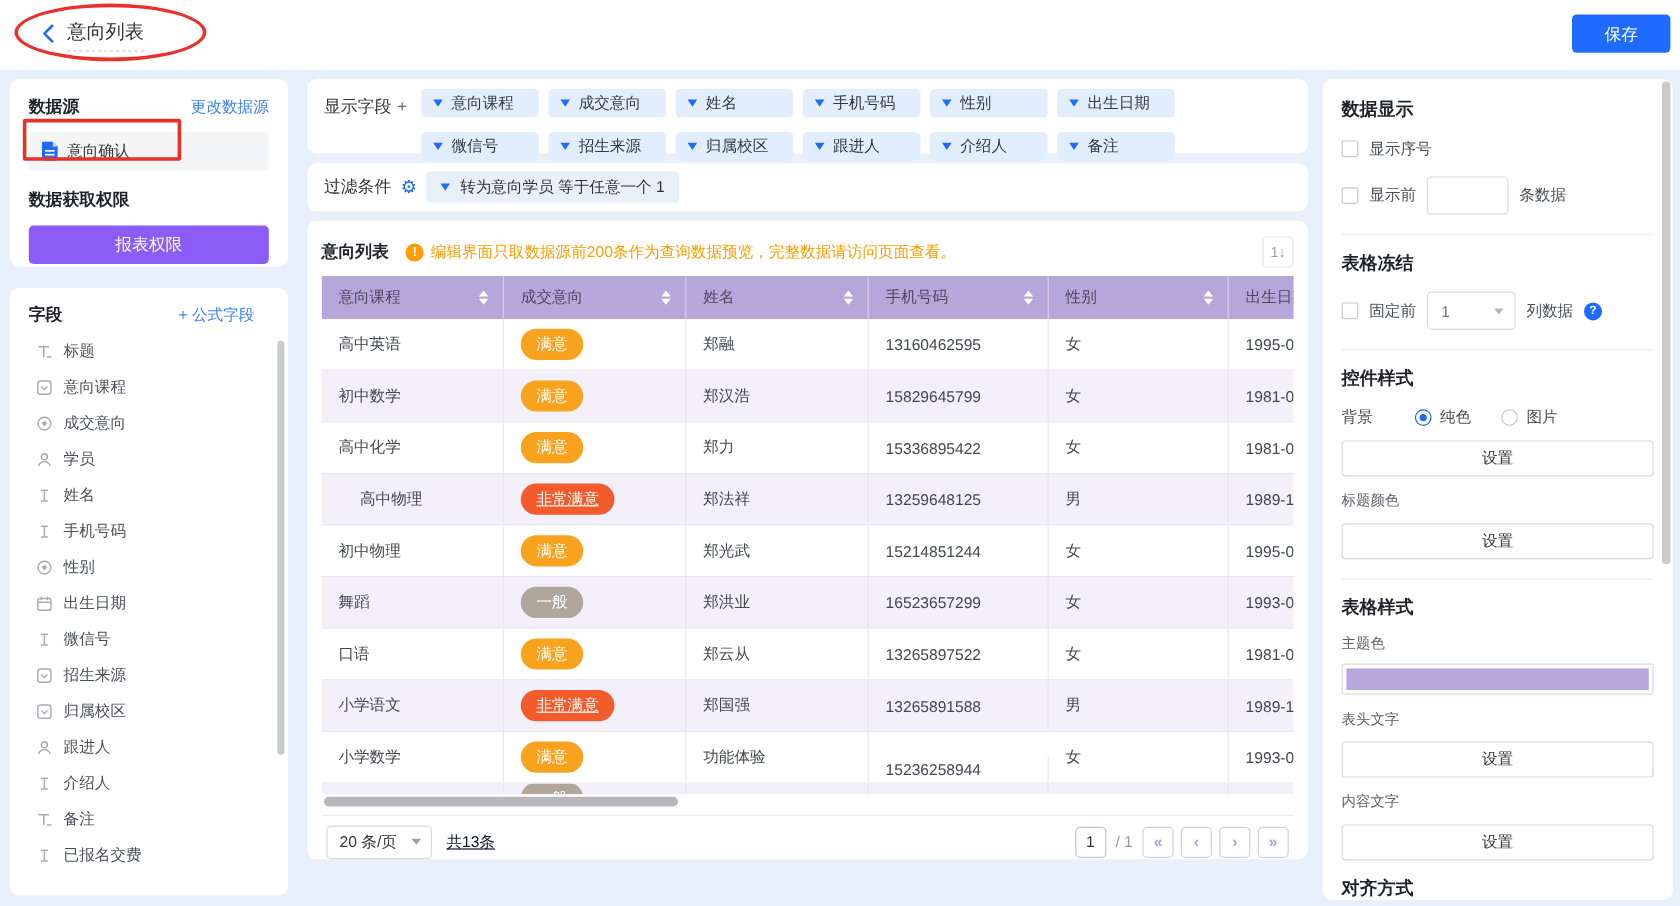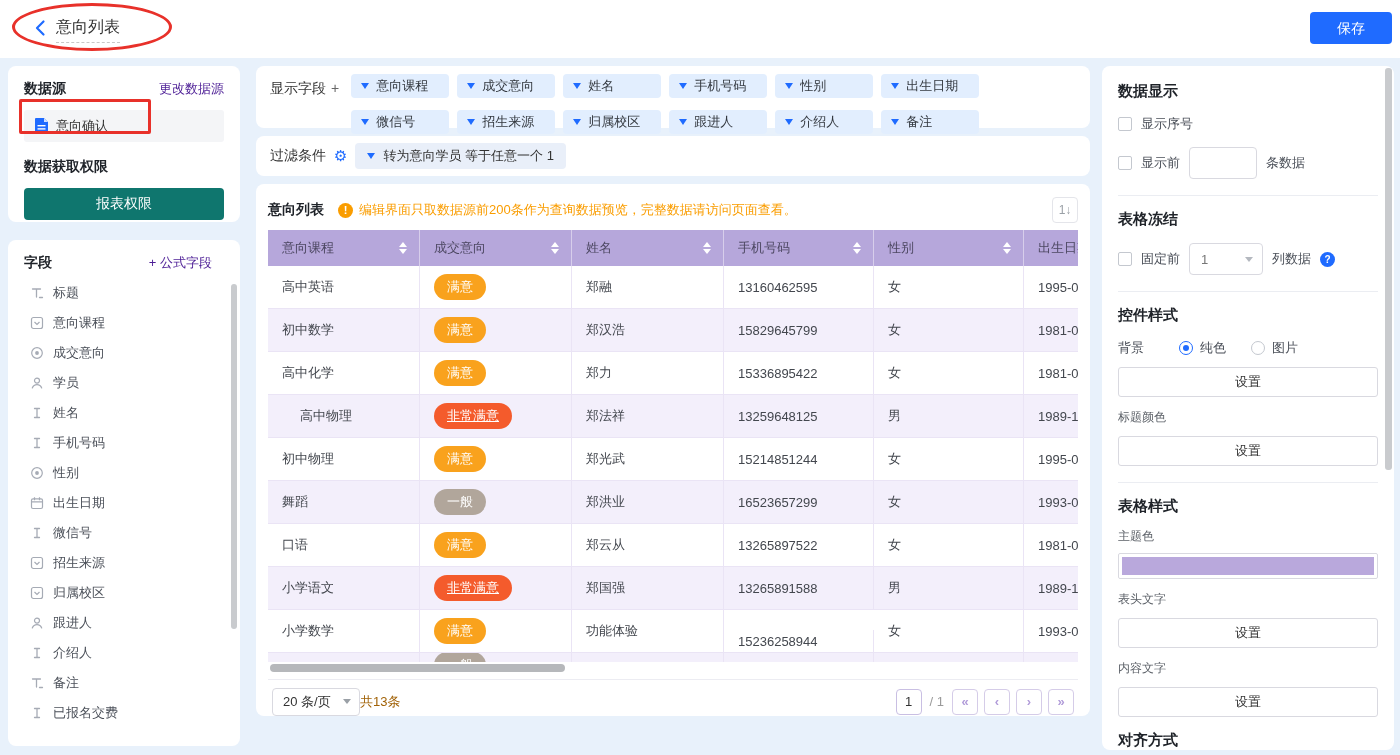--- a/index.html
+++ b/index.html
@@ -20,25 +20,25 @@
   
   .anno-ellipse { position:absolute; left:12px; top:3px; width:160px; height:48px;
     border:3px solid #e8312a; border-radius:50%; z-index:20; pointer-events:none; }
   .anno-rect { position:absolute; left:19px; top:99px; width:132px; height:35px;
     border:3px solid #e8312a; border-radius:2px; z-index:20; pointer-events:none; }
 
   
   .left-card1 { left:8px; top:66px; width:232px; height:156px; padding:14px 16px; }
   .sec-head { display:flex; justify-content:space-between; align-items:center; }
   .sec-title { font-size:14px; font-weight:bold; color:#1f2329; }
-  .link { color:#4c1d95; font-size:13px; cursor:pointer; }
+  .link { color:#3b82f6; font-size:13px; cursor:pointer; }
   .ds-item { margin-top:12px; height:32px; background:#f4f5f7; border-radius:3px;
     display:flex; align-items:center; padding-left:10px; gap:7px; cursor:pointer; }
   .perm-title { margin-top:16px; font-size:14px; font-weight:bold; color:#1f2329; }
-  .perm-btn { margin-top:12px; width:100%; height:32px; background:#0f766e; color:#fff; border:none;
+  .perm-btn { margin-top:12px; width:100%; height:32px; background:#8b5cf6; color:#fff; border:none;
     border-radius:4px; font-size:14px; cursor:pointer; }
 
   .left-card2 { left:8px; top:240px; width:232px; height:506px; padding:14px 0 8px 16px; overflow:hidden; }
   .fields-head { display:flex; justify-content:space-between; align-items:center; padding-right:28px; }
   .field-list { margin-top:6px; }
   .field-item { height:30px; display:flex; align-items:center; gap:9px; padding-left:6px;
     color:#4a4f58; font-size:13px; cursor:pointer; }
   .field-item svg { flex:none; }
   .vscroll { position:absolute; background:#c9cbce; border-radius:3px; }
 
@@ -84,21 +84,21 @@
   .badge.red { background:#f45b2c;text-decoration:underline; }
   .badge.gray { background:#b1a69b; }
   .tr.partial { height:9px; overflow:hidden; border-bottom:none; }
   .hscroll-track { width:810px; height:10px; margin-top:2px; }
   .hscroll-thumb { width:295px; height:8px; background:#b6b8bb; border-radius:4px; margin-left:2px; cursor:pointer; }
 
   .pagi { margin-top:5px; border-top:1px solid #ececf2; height:44px; display:flex; align-items:center; padding:0 4px; }
   .psize { width:88px; height:28px; border:1px solid #d9d9e0; border-radius:4px; display:flex; align-items:center;
     justify-content:space-between; padding:0 8px 0 10px; color:#333; cursor:pointer; background:#fff; }
   .psize .chev { width:0;height:0;border-left:4px solid transparent;border-right:4px solid transparent;border-top:5px solid #9aa0a6; }
-  .ptotal { margin-left:0; color:#a16207; }
+  .ptotal { margin-left:12px; color:#0f172a;text-decoration:underline; }
   .pright { margin-left:auto; display:flex; align-items:center; gap:6px; }
   .pnum { width:26px; height:26px; border:1px solid #c9bfe3; border-radius:4px; text-align:center; line-height:24px; color:#333; background:#fff; }
   .pof { color:#9a9a9a; margin:0 2px; }
   .pbtn { width:26px; height:26px; border:1px solid #d5cce8; border-radius:4px; background:#fff; color:#b19cd9;
     font-size:13px; text-align:center; line-height:23px; font-weight:bold; cursor:pointer; }
 
   
   .right-card { left:1102px; top:66px; width:292px; height:684px; padding:16px; overflow:hidden; }
   .r-sec-title { font-size:15px; font-weight:bold; color:#1f2329; }
   .r-row { display:flex; align-items:center; gap:9px; margin-top:14px; color:#4a4f58; font-size:13px; }

